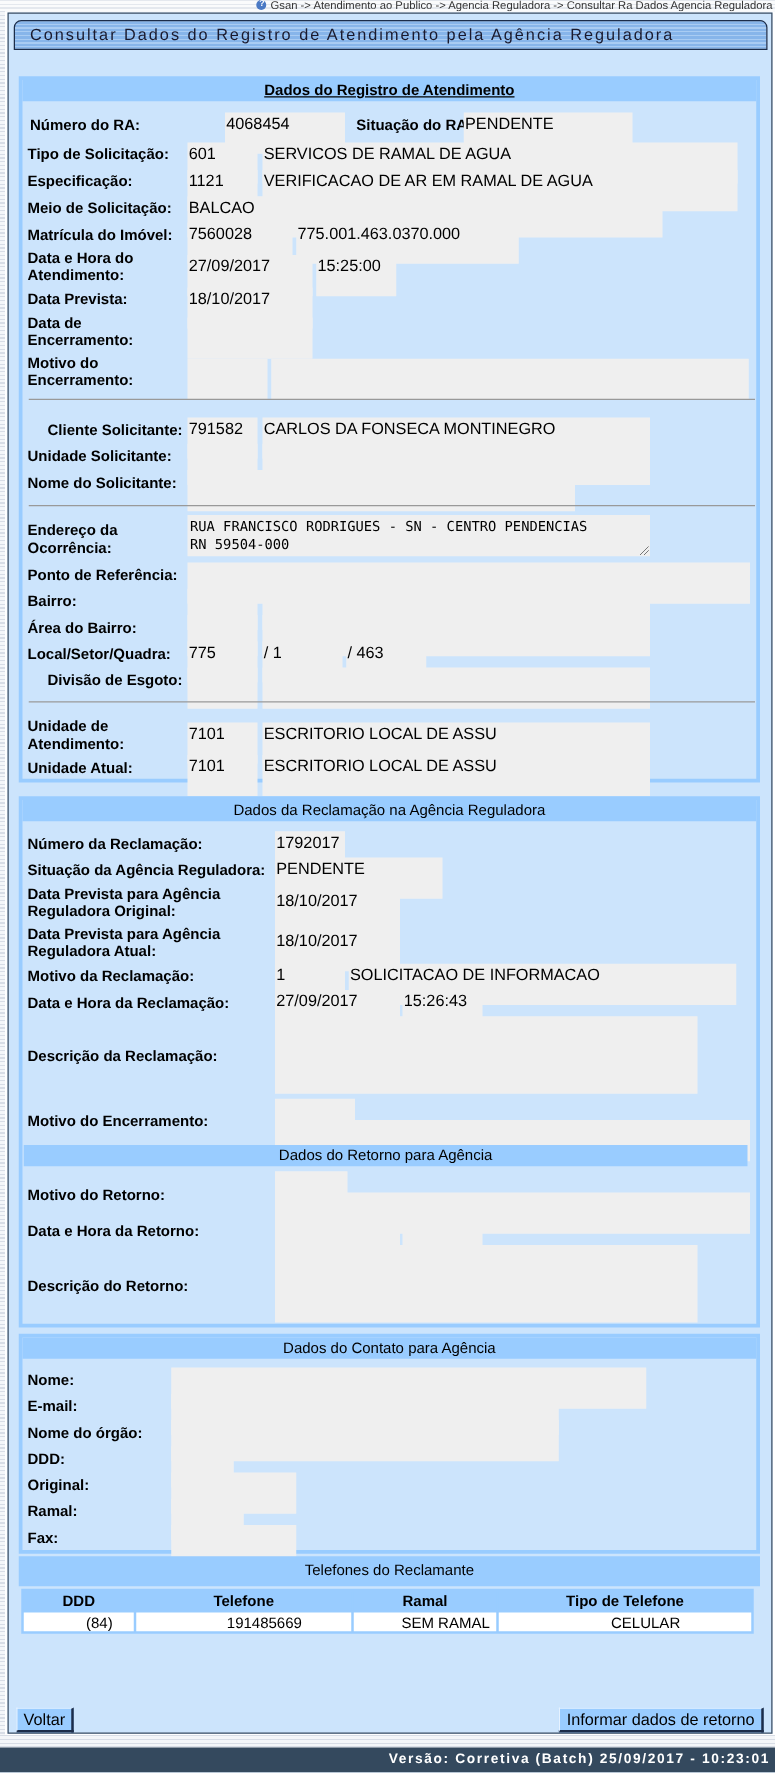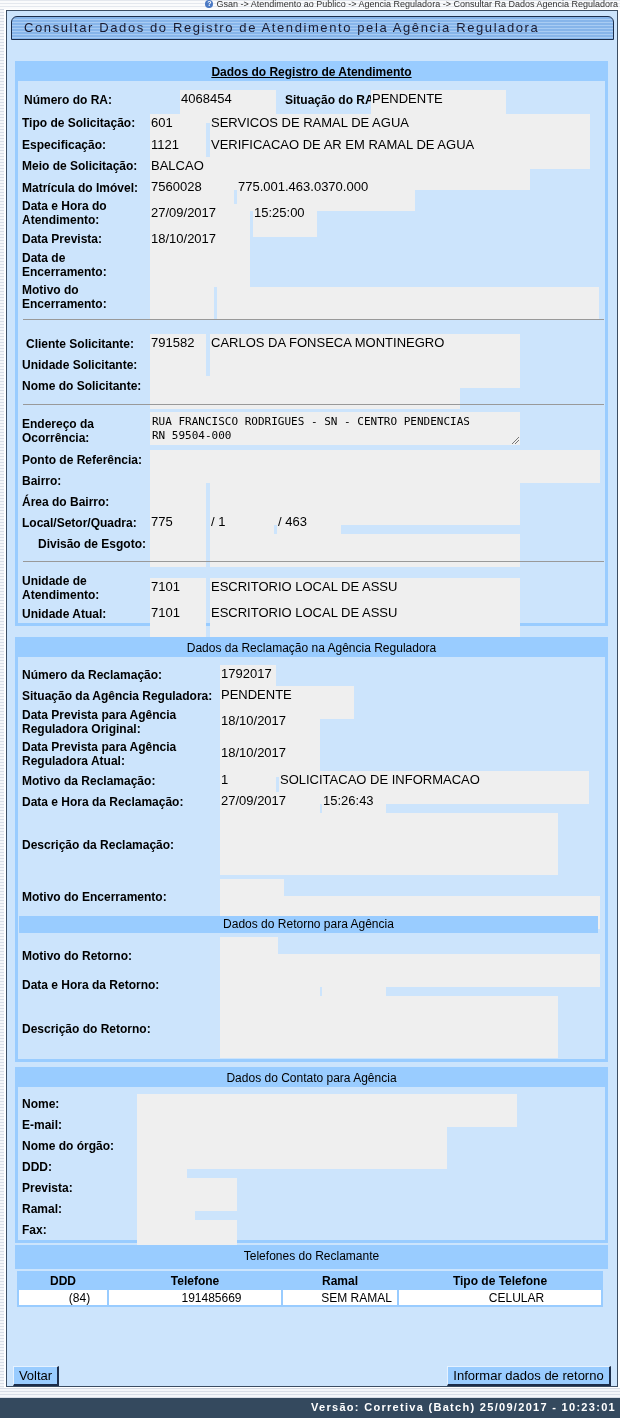--- a/index.html
+++ b/index.html
@@ -138,21 +138,21 @@
 
     <div class="label" style="left:4px; top:187px; width:100px;">Data de Encerramento:</div>
     <div class="field" style="left:132px; top:190px; width:100px;"></div>
 
     <div class="label" style="left:4px; top:219px; width:100px;">Motivo do Encerramento:</div>
     <div class="field" style="left:132px; top:223px; width:64px;"></div>
     <div class="field" style="left:199px; top:223px; width:382px;"></div>
 
     <div class="hr" style="top:255px;"></div>
 
-    <div class="label" style="left:8px; top:273px;text-align:right;">Cliente Solicitante:</div>
+    <div class="label" style="left:20px; top:273px;text-align:right;">Cliente Solicitante:</div>
     <div class="field" style="left:132px; top:270px; width:56px;">791582</div>
     <div class="field" style="left:192px; top:270px; width:310px;">CARLOS DA FONSECA MONTINEGRO</div>
 
     <div class="label" style="left:4px; top:294px;">Unidade Solicitante:</div>
     <div class="field" style="left:132px; top:291px; width:56px;"></div>
     <div class="field" style="left:192px; top:291px; width:310px;"></div>
 
     <div class="label" style="left:4px; top:315px;">Nome do Solicitante:</div>
     <div class="field" style="left:132px; top:312px; width:310px;"></div>
 
@@ -248,21 +248,21 @@
 
     <div class="label" style="left:4px; top:48px;">E-mail:</div>
     <div class="field" style="left:119px; top:45px; width:310px;"></div>
 
     <div class="label" style="left:4px; top:69px;">Nome do órgão:</div>
     <div class="field" style="left:119px; top:66px; width:310px;"></div>
 
     <div class="label" style="left:4px; top:90px;">DDD:</div>
     <div class="field" style="left:119px; top:87px; width:50px;"></div>
 
-    <div class="label" style="left:4px; top:111px;">Prevista:</div>
+    <div class="label" style="left:4px; top:111px;">Original:</div>
     <div class="field" style="left:119px; top:108px; width:100px;"></div>
 
     <div class="label" style="left:4px; top:132px;">Ramal:</div>
     <div class="field" style="left:119px; top:129px; width:58px;"></div>
 
     <div class="label" style="left:4px; top:153px;">Fax:</div>
     <div class="field" style="left:119px; top:150px; width:100px;"></div>
   </div>
 
   <div style="position:absolute; left:8px; top:1234px; width:593px; height:70px;">

